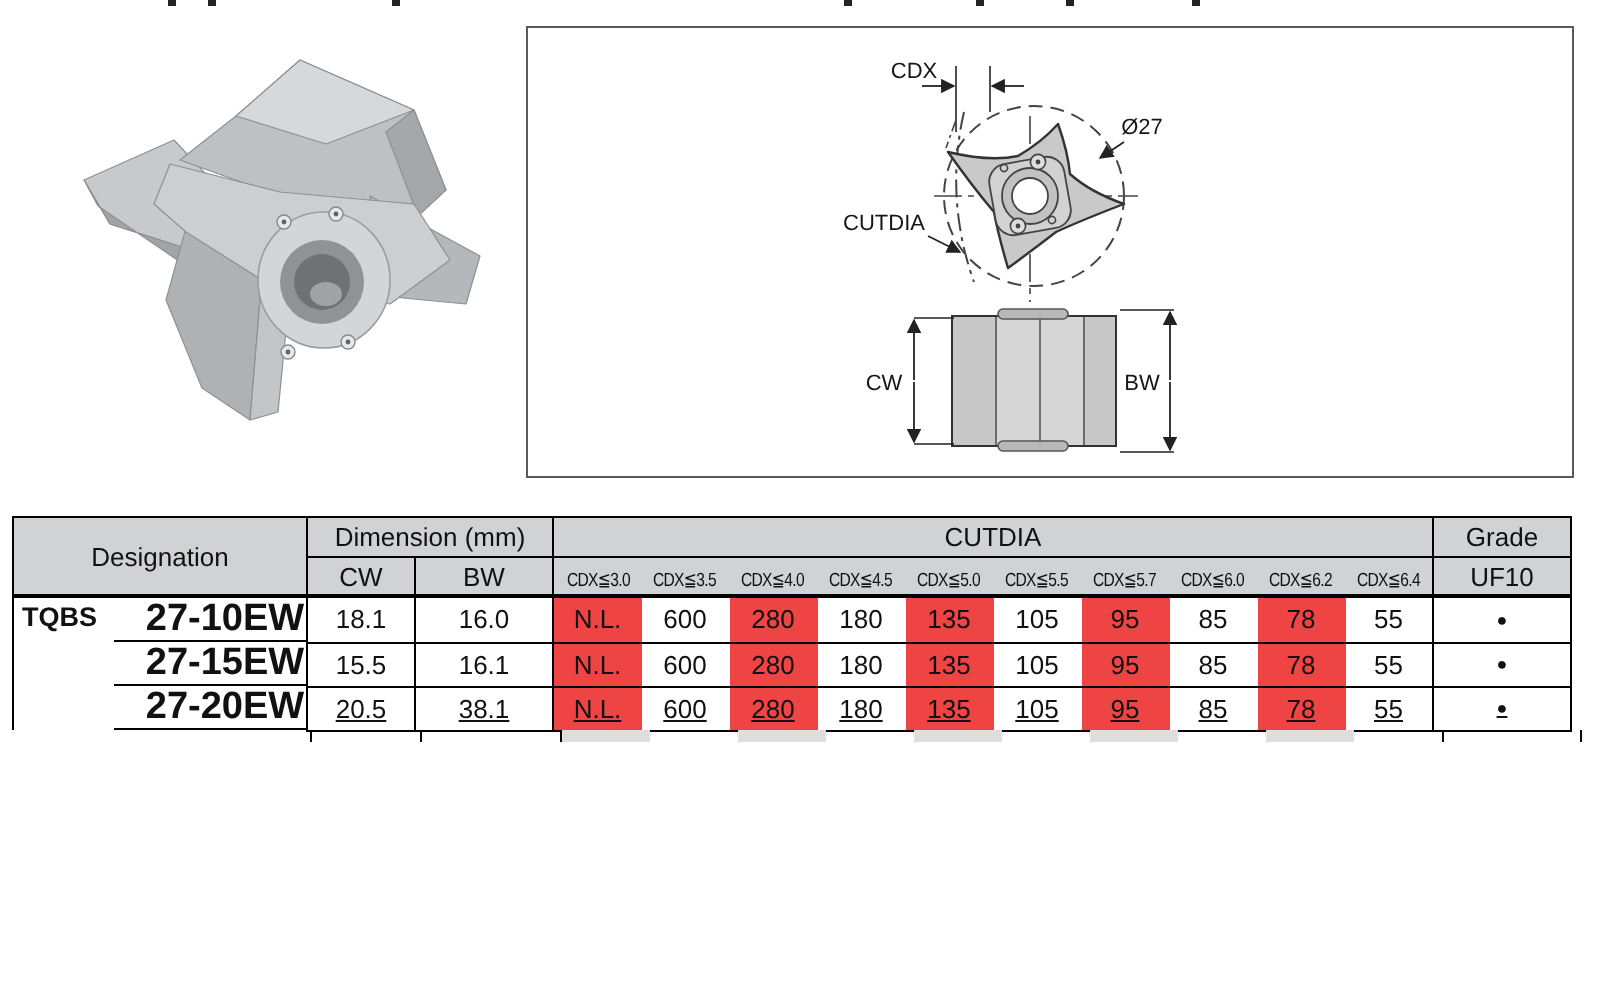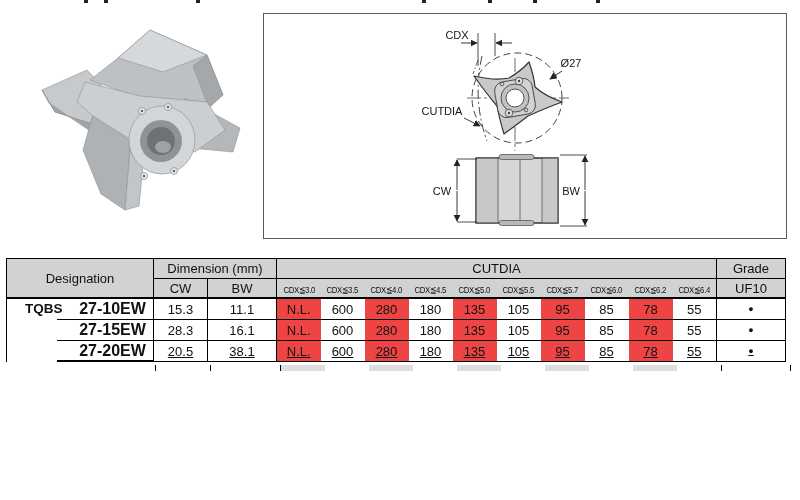--- a/index.html
+++ b/index.html
@@ -42,22 +42,22 @@
   #spec tbody td{height:20px;text-align:center;border-bottom:1px solid #000;}
   #spec tbody tr:last-child td{border-bottom:1.5px solid #000;text-decoration:underline;}
   td.desigcell{
     text-align:left;position:relative;border-bottom:none !important;
     font-weight:bold;font-size:13.5px;
   }
   td.desigcell .line{
     position:absolute;left:50px;right:0;bottom:0;height:1px;background:#000;
   }
   #spec tbody tr:last-child td.desigcell .line{height:1.5px;}
-  .tqbs{position:absolute;left:18px;top:2px;font-weight:bold;font-size:13.5px;text-align:center;}
-  .model{display:inline-block;margin-left:65px;font-weight:bold;font-size:16px;}
+  .tqbs{position:absolute;left:4px;top:2px;font-weight:bold;font-size:13.5px;text-align:center;}
+  .model{display:inline-block;margin-left:65px;font-weight:bold;font-size:19px;}
   td.shade{background:#ef4444;}
   td.gradecell{font-size:9px;}
   
   .stubline{position:absolute;top:365px;height:6px;width:1px;background:#000;}
   .stubshade{position:absolute;top:365px;height:6px;background:#dedede;}
 </style>
 </head>
 <body>
 
 <div class="frag" style="left:84px"></div>
@@ -219,40 +219,40 @@
       <th>UF10</th>
     </tr>
   </thead>
   <tbody>
     <tr>
       <td class="desigcell br">
         <span class="tqbs">TQBS</span>
         <span class="model">27-10EW</span>
         <span class="line"></span>
       </td>
-      <td class="br">15.3</td>
-      <td class="br">11.1</td>
+      <td class="br">18.1</td>
+      <td class="br">16.0</td>
       <td class="shade">N.L.</td>
       <td>600</td>
       <td class="shade">280</td>
       <td>180</td>
       <td class="shade">135</td>
       <td>105</td>
       <td class="shade">95</td>
       <td>85</td>
       <td class="shade">78</td>
       <td class="br">55</td>
       <td class="gradecell">●</td>
     </tr>
     <tr>
       <td class="desigcell br">
         <span class="model">27-15EW</span>
         <span class="line"></span>
       </td>
-      <td class="br">28.3</td>
+      <td class="br">15.5</td>
       <td class="br">16.1</td>
       <td class="shade">N.L.</td>
       <td>600</td>
       <td class="shade">280</td>
       <td>180</td>
       <td class="shade">135</td>
       <td>105</td>
       <td class="shade">95</td>
       <td>85</td>
       <td class="shade">78</td>

